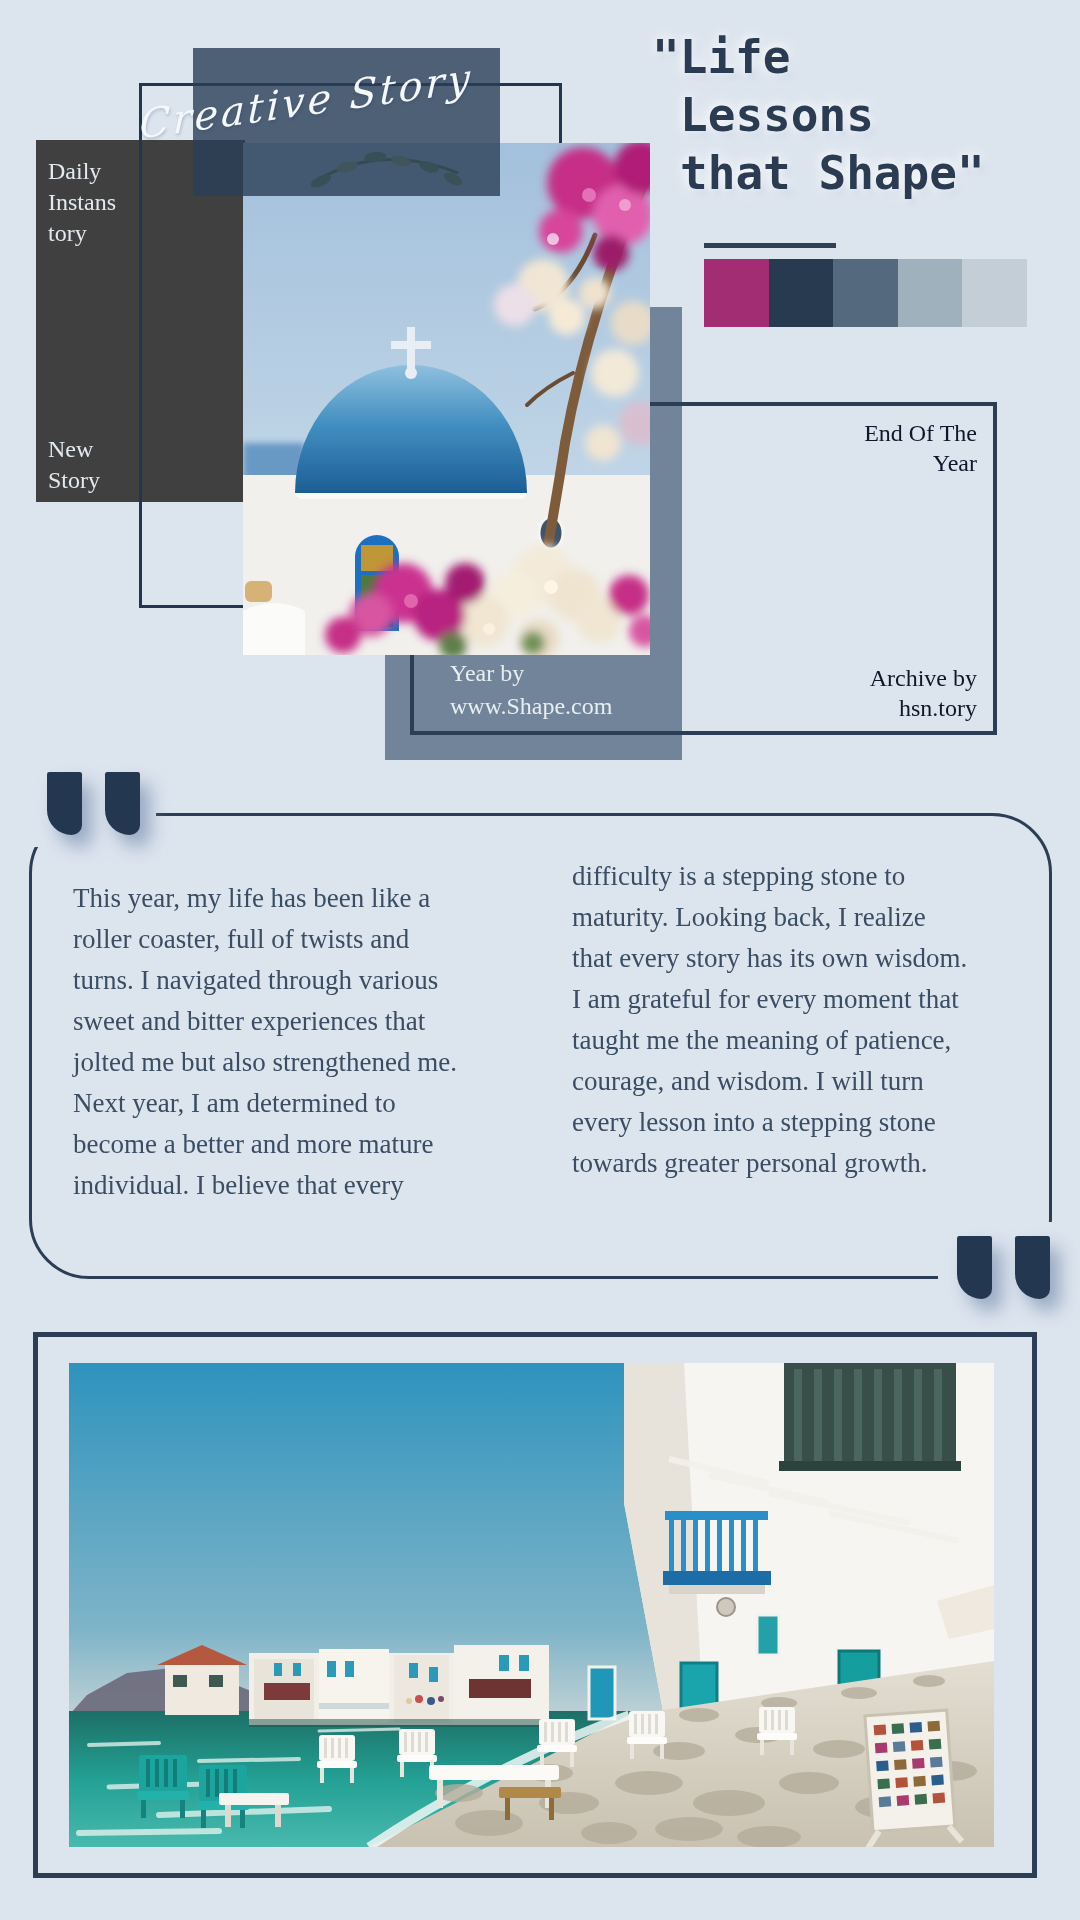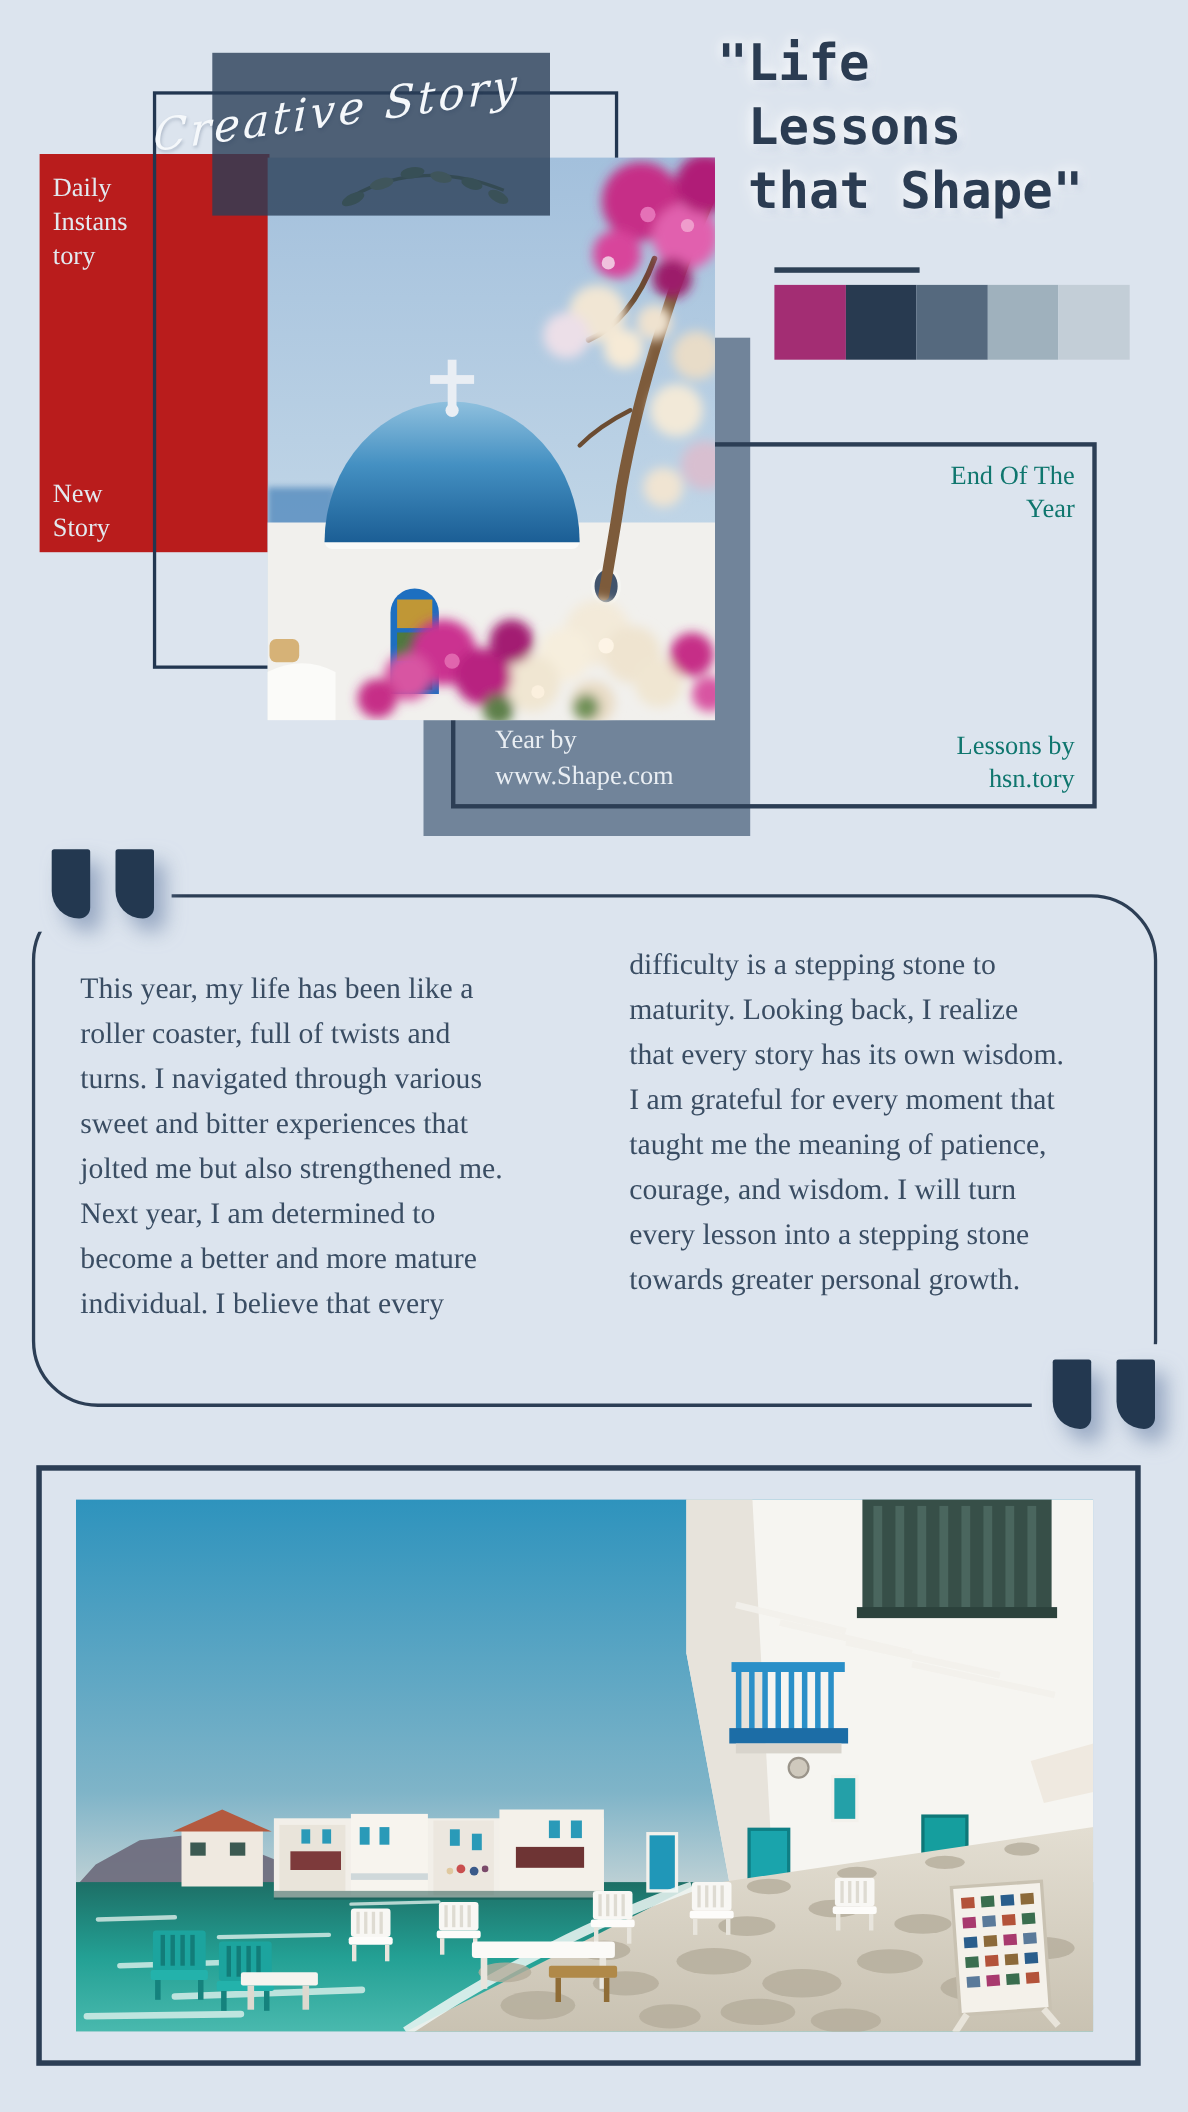--- a/index.html
+++ b/index.html
@@ -1,28 +1,28 @@
 <!DOCTYPE html>
 <html><head>
 <meta charset="utf-8">
 <style>
   html,body{margin:0;padding:0;}
   body{width:1080px;height:1920px;background:#dce4ee;font-family:"Liberation Serif",serif;}
   #canvas{position:relative;width:1080px;height:1920px;background:#dce4ee;overflow:hidden;}
   .abs{position:absolute;}
 
   
-  .side-panel{left:36px;top:140px;width:209px;height:362px;background:#b91c1c;z-index:1;}
+  .side-panel{left:36px;top:140px;width:209px;height:362px;background:#404040;z-index:1;}
   .panel-label{position:absolute;left:12px;color:#e3e9ef;font-size:24px;line-height:31px;white-space:pre-line;}
   .panel-label.top{top:16px;}
   .panel-label.bottom{top:294px;}
   .outline1{left:139px;top:83px;width:423px;height:525px;border:3px solid #223650;box-sizing:border-box;z-index:2;}
   .madeby-panel{left:385px;top:307px;width:297px;height:453px;background:#71849a;z-index:1;}
   .madeby-text{position:absolute;left:65px;top:350px;color:#e9eef3;font-size:24px;line-height:33px;}
-  .outline2{left:410px;top:402px;width:587px;height:333px;border:4px solid #2c3e55;box-sizing:border-box;z-index:2;color:#0f766e;font-size:24px;line-height:30px;}
+  .outline2{left:410px;top:402px;width:587px;height:333px;border:4px solid #2c3e55;box-sizing:border-box;z-index:2;color:#0f172a;font-size:24px;line-height:30px;}
   .outline2 .tr{position:absolute;right:16px;top:12px;text-align:right;white-space:pre-line;}
   .outline2 .br{position:absolute;right:16px;bottom:8px;text-align:right;}
   .photo1{left:243px;top:143px;width:407px;height:512px;z-index:3;overflow:hidden;}
   .dark-rect{left:193px;top:48px;width:307px;height:148px;background:rgba(42,62,88,0.8);z-index:4;}
   .script-text{left:138px;top:78px;z-index:5;color:#f5f8fb;font-family:"DejaVu Serif",serif;font-style:italic;font-size:40px;letter-spacing:3px;transform:rotate(-8deg) skewX(-10deg);text-shadow:1px 2px 3px rgba(40,60,90,0.25);white-space:nowrap;}
 
   
   .title{left:680px;top:28px;width:360px;color:#2b3c52;font-family:"DejaVu Sans Mono",monospace;font-weight:bold;font-size:46px;line-height:58px;white-space:pre-line;text-indent:-28px;z-index:4;
          text-shadow:0 0 10px rgba(255,255,255,0.95),0 0 18px rgba(255,255,255,0.85),3px 4px 6px rgba(185,200,222,0.9);}
   .title-rule{left:704px;top:243px;width:132px;height:5px;background:#2d4055;}
@@ -66,21 +66,21 @@
     <div class="madeby-text">
       <div>Year by</div>
       <div>www.Shape.com</div>
     </div>
   </div>
 
   <div class="abs outline2">
     <div class="tr">End Of The
 Year</div>
     <div class="br">
-      <div>Lessons by</div>
+      <div>Archive by</div>
       <div>hsn.tory</div>
     </div>
   </div>
 
   <div class="abs photo1">
     <svg width="407" height="512" viewBox="0 0 407 512" xmlns="http://www.w3.org/2000/svg">
       <defs>
         <linearGradient id="sky1" x1="0" y1="0" x2="0" y2="1">
           <stop offset="0" stop-color="#a3c0dc"></stop>
             <stop offset="1" stop-color="#cfe0ec"></stop>

